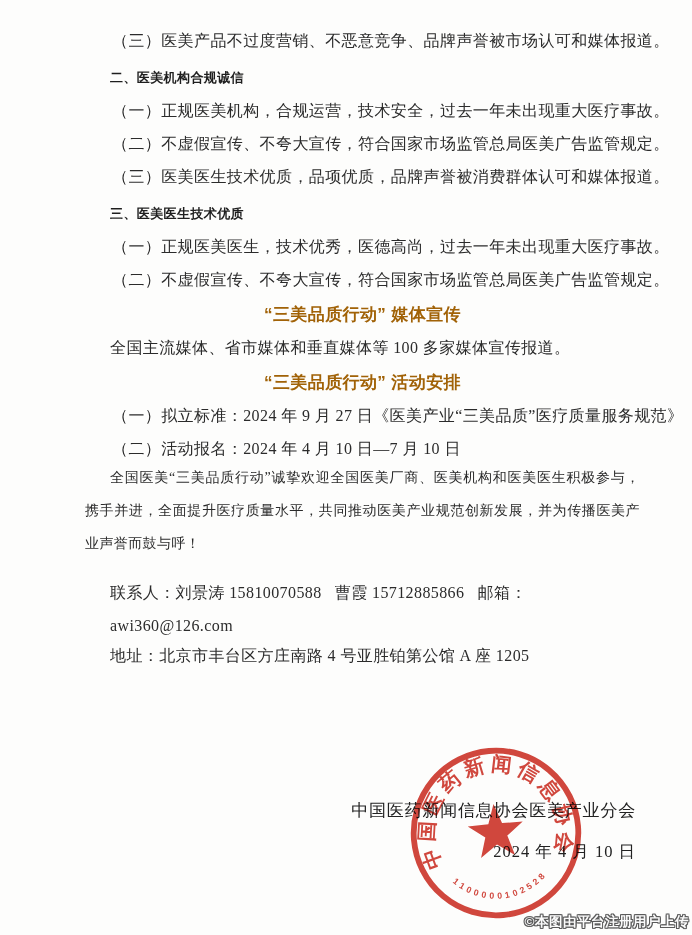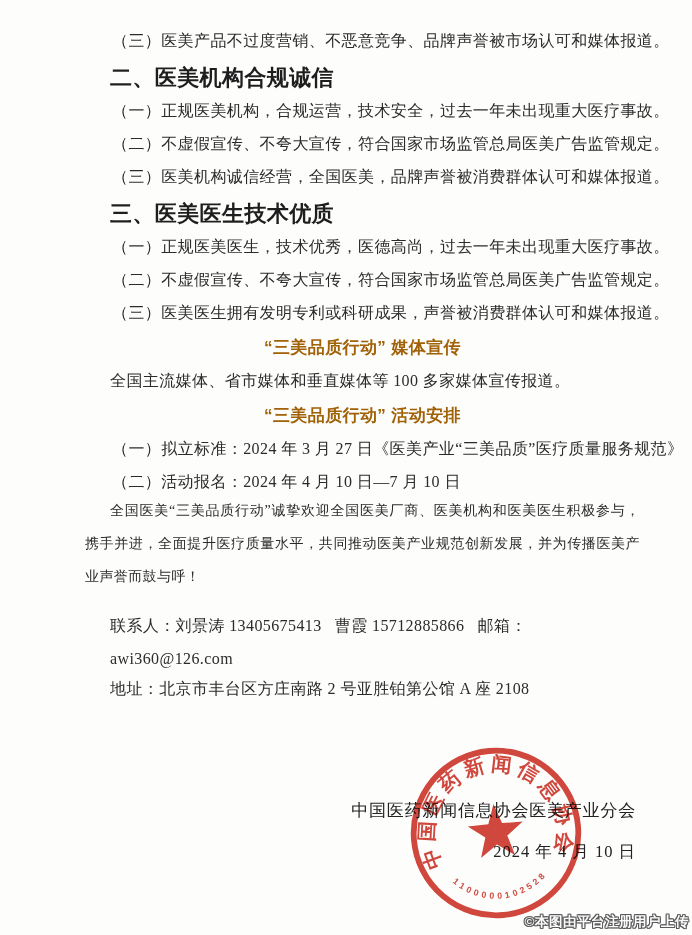--- a/index.html
+++ b/index.html
@@ -22,21 +22,21 @@
     line-height: 33px;
     letter-spacing: 0.4px;
     white-space: nowrap;
   }
   .list-item { margin-left: 27px; }
   .section-heading {
     margin-left: 25px;
     margin-top: 4px;
     font-family: "Liberation Sans", "DejaVu Sans", sans-serif;
     font-weight: 700;
-    font-size: 22px;
+    font-size: 13px;
     color: #1e1e1e;
   }
   .center-heading {
     text-align: center;
     margin-top: 2px;
     font-family: "Liberation Sans", "DejaVu Sans", sans-serif;
     font-weight: 700;
     font-size: 17px;
     color: #a16207;
   }
@@ -108,39 +108,38 @@
 </head>
 <body>
 
 <div class="page">
 
   <div class="line list-item">（三）医美产品不过度营销、不恶意竞争、品牌声誉被市场认可和媒体报道。</div>
 
   <div class="line section-heading">二、医美机构合规诚信</div>
   <div class="line list-item">（一）正规医美机构，合规运营，技术安全，过去一年未出现重大医疗事故。</div>
   <div class="line list-item">（二）不虚假宣传、不夸大宣传，符合国家市场监管总局医美广告监管规定。</div>
-  <div class="line list-item">（三）医美机构诚信经营，全国医美，品牌声誉被消费群体认可和媒体报道。</div>
+  <div class="line list-item">（三）医美医生技术优质，品项优质，品牌声誉被消费群体认可和媒体报道。</div>
 
   <div class="line section-heading">三、医美医生技术优质</div>
   <div class="line list-item">（一）正规医美医生，技术优秀，医德高尚，过去一年未出现重大医疗事故。</div>
   <div class="line list-item">（二）不虚假宣传、不夸大宣传，符合国家市场监管总局医美广告监管规定。</div>
-  <div class="line list-item">（三）医美医生拥有发明专利或科研成果，声誉被消费群体认可和媒体报道。</div>
 
   <div class="line center-heading">“三美品质行动” 媒体宣传</div>
   <div class="line body-text">全国主流媒体、省市媒体和垂直媒体等 100 多家媒体宣传报道。</div>
 
   <div class="line center-heading">“三美品质行动” 活动安排</div>
-  <div class="line list-item">（一）拟立标准：2024 年 3 月 27 日《医美产业“三美品质”医疗质量服务规范》</div>
+  <div class="line list-item">（一）拟立标准：2024 年 9 月 27 日《医美产业“三美品质”医疗质量服务规范》</div>
   <div class="line list-item">（二）活动报名：2024 年 4 月 10 日—7 月 10 日</div>
 
   <div class="closing">全国医美“三美品质行动”诚挚欢迎全国医美厂商、医美机构和医美医生积极参与，携手并进，全面提升医疗质量水平，共同推动医美产业规范创新发展，并为传播医美产业声誉而鼓与呼！</div>
 
   <div class="contact-block">
-    <div class="line contact-line">联系人：刘景涛 13405675413   曹霞 15712885866   邮箱：awi360@126.com</div>
-    <div class="line contact-line address-line">地址：北京市丰台区方庄南路 2 号亚胜铂第公馆 A 座 2108</div>
+    <div class="line contact-line">联系人：刘景涛 15810070588   曹霞 15712885866   邮箱：awi360@126.com</div>
+    <div class="line contact-line address-line">地址：北京市丰台区方庄南路 4 号亚胜铂第公馆 A 座 1205</div>
   </div>
 
 </div>
 
 <div class="signature-block">
   <div class="signature-line">中国医药新闻信息协会医美产业分会</div>
   <div class="date-line">2024 年 4 月 10 日</div>
 </div>
 
 <svg class="seal" viewBox="0 0 190 190" xmlns="http://www.w3.org/2000/svg">

